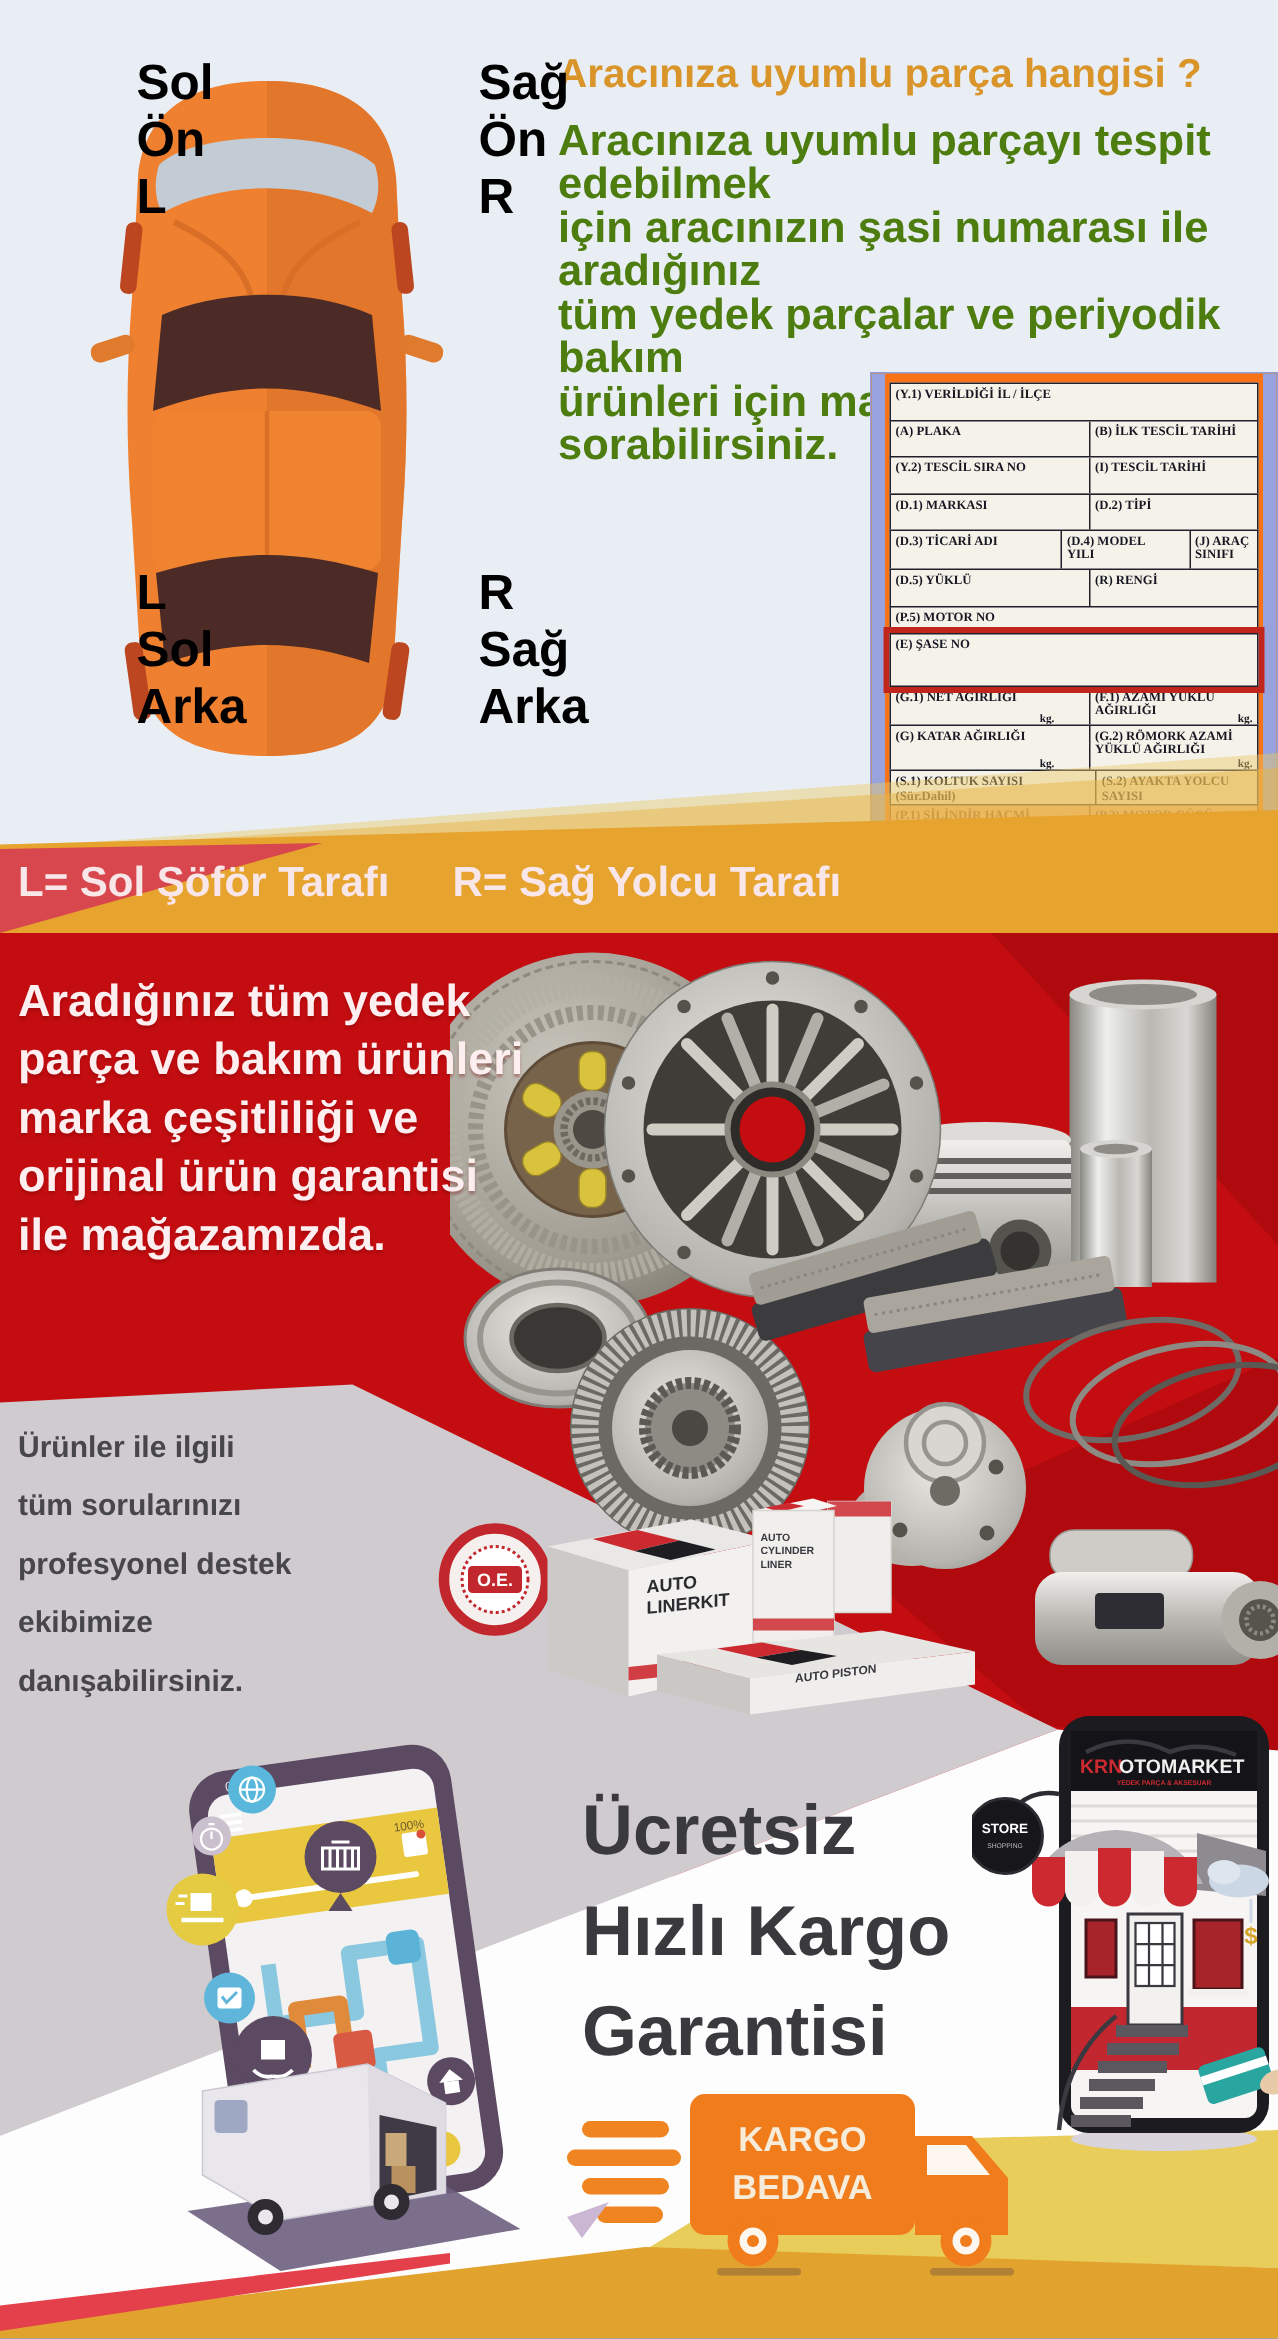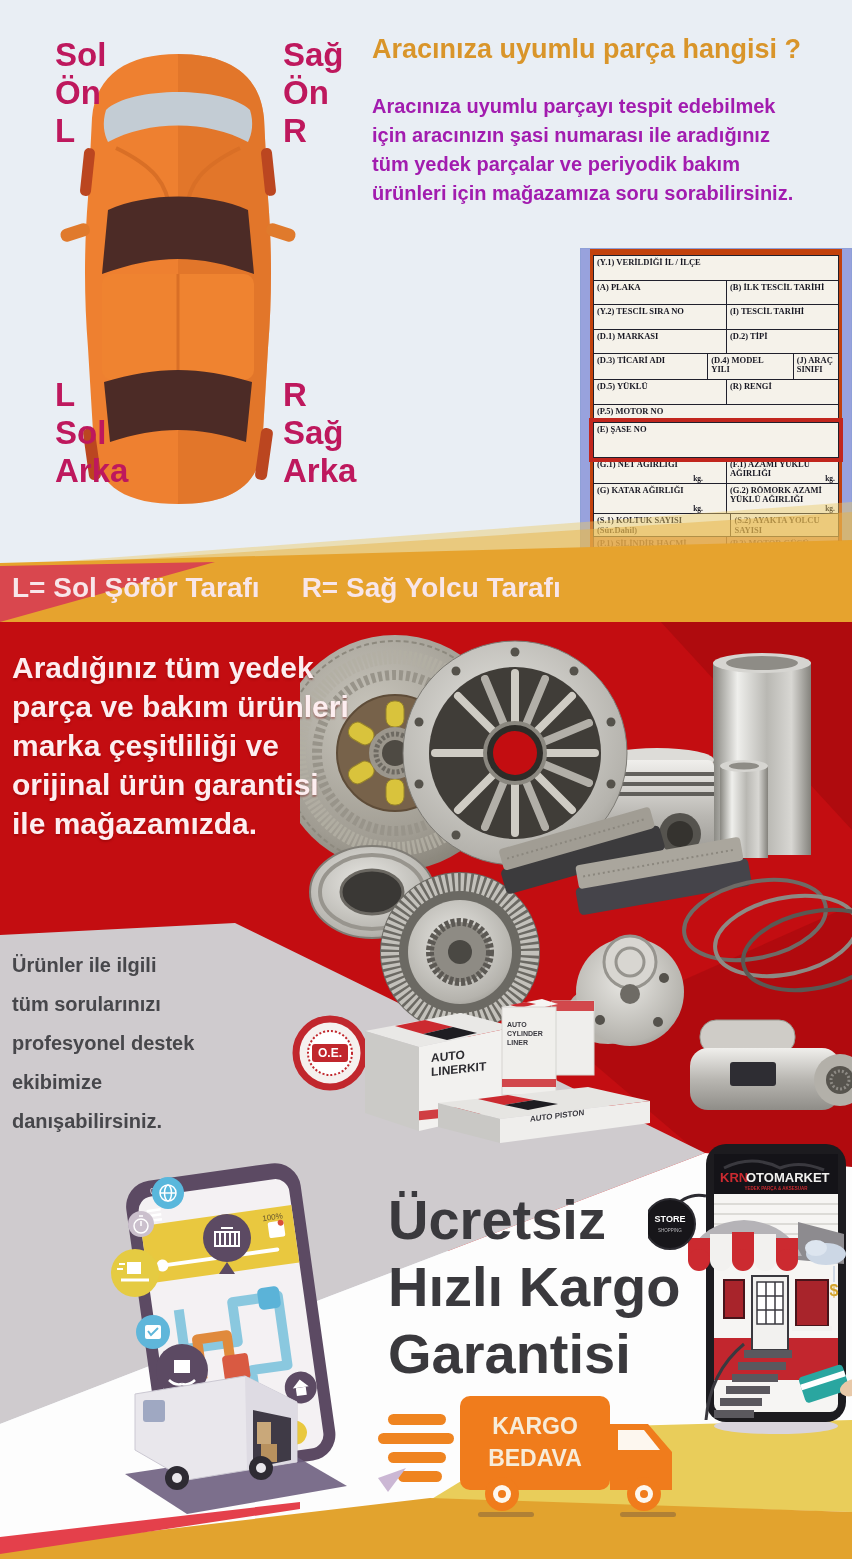--- a/index.html
+++ b/index.html
@@ -1,47 +1,47 @@
 <!DOCTYPE html>
 <html><head>
 <meta charset="utf-8">
 <style>
   html,body{margin:0;padding:0;background:#555;}
   #stage{position:relative;width:852px;height:1559px;margin:0 auto;overflow:hidden;
          font-family:"Liberation Sans",sans-serif;background:#e9eef4;}
   .abs{position:absolute;}
   svg{display:block;}
   
-  .corner-label{position:absolute;font-weight:bold;font-size:33px;line-height:38px;color:#be185d;}
+  .corner-label{position:absolute;font-weight:bold;font-size:33px;line-height:38px;color:#000000;margin-left:36px;}
   .heading{position:absolute;left:372px;top:34px;width:470px;font-weight:bold;font-size:27px;color:#d9952a;}
-  .body-copy{position:absolute;left:372px;top:92px;width:475px;font-weight:600;font-size:20px;
-             line-height:29px;color:#a21caf;}
+  .body-copy{position:absolute;left:372px;top:80px;width:475px;font-weight:600;font-size:29px;
+             line-height:29px;color:#4d7c0f;}
   
-  .doc{position:absolute;left:580px;top:248px;width:272px;height:330px;background:#c2410c;
+  .doc{position:absolute;left:580px;top:248px;width:272px;height:330px;background:#f97316;
        padding:8px 0 0 0;box-sizing:border-box;z-index:1;overflow:hidden;border:1px solid #8fa0d8;}
   .doc-strip{position:absolute;top:0;bottom:0;width:9px;background:#98a2dd;}
   .doc-strip.left{left:0;} .doc-strip.right{right:0;}
   .doc-paper{position:absolute;left:12px;right:12px;top:8px;}
   .doc-row{display:flex;border:1.6px solid #20202c;margin-top:-1.6px;background:#f5f2ea;
            position:relative;box-sizing:border-box;overflow:hidden;}
   .doc-cell{position:relative;padding:2px 3px;box-sizing:border-box;overflow:hidden;
             font-family:"Liberation Serif",serif;font-weight:bold;font-size:8.5px;
             line-height:1.08;color:#171722;}
   .doc-cell + .doc-cell{border-left:1.6px solid #20202c;margin-left:20px;}
   .unit{position:absolute;right:3px;bottom:1px;font-size:7.5px;}
   .hl{box-shadow:0 0 0 4px #c1261d;z-index:2;}
   .fade{opacity:.5;}
   
   .band-text{position:absolute;left:12px;top:572px;z-index:3;display:flex;gap:42px;
              font-weight:bold;font-size:28px;color:#f8e6e9;}
   .promo{position:absolute;left:12px;top:648px;z-index:3;font-weight:bold;font-size:30px;
          line-height:39px;color:#fdeef0;text-shadow:0 2px 2px rgba(120,0,0,.35);}
   .support{position:absolute;left:12px;top:946px;z-index:3;font-weight:bold;font-size:20px;
            line-height:39px;color:#47474b;}
-  .headline{position:absolute;left:388px;top:1186px;z-index:3;font-weight:800;font-size:56px;
+  .headline{position:absolute;left:388px;top:1186px;z-index:3;font-weight:800;font-size:47px;
             line-height:67px;color:#3a393d;}
   .z1{z-index:1;} .z2{z-index:2;} .z3{z-index:3;}
 </style>
 </head>
 <body>
 
 <div id="stage">
 
   <svg class="abs" style="left:0;top:0;z-index:0" width="852" height="1559" viewBox="0 0 852 1559">
     <rect x="0" y="0" width="852" height="622" fill="#e9eef4"></rect>

